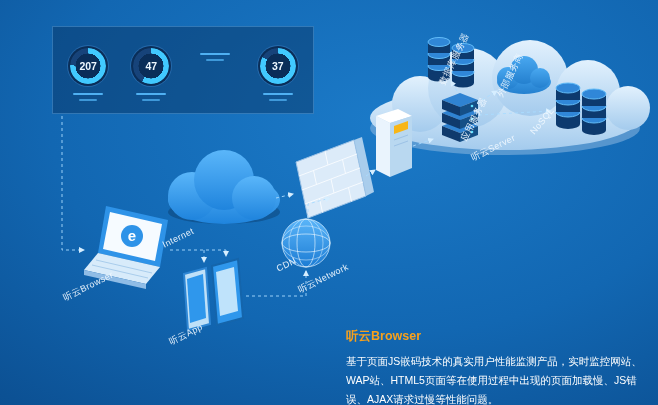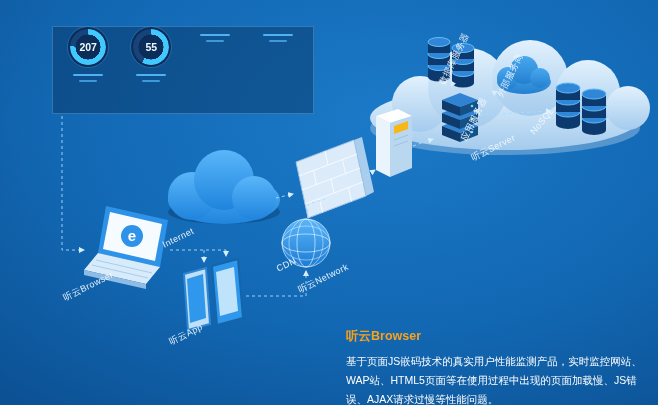--- a/index.html
+++ b/index.html
@@ -8,21 +8,21 @@
     font-family:"Liberation Sans","DejaVu Sans",sans-serif;
     background:radial-gradient(120% 125% at 58% 30%, #1b7ac8 0%, #1267b2 42%, #0c5194 72%, #084481 100%);
   }
   svg.scene{position:absolute;left:0;top:0;width:658px;height:405px;}
 
   
   .panel{
     position:absolute;left:52px;top:26px;width:262px;height:88px;
     background:rgba(8,45,88,.42);border:1px solid rgba(120,195,255,.35);
     display:flex;justify-content:space-evenly;align-items:flex-start;
-    padding-top:0;box-sizing:border-box;z-index:3;
+    padding-top:19px;box-sizing:border-box;z-index:3;
   }
   .gauge-wrap{display:flex;flex-direction:column;align-items:center;width:56px;}
   .gauge{position:relative;width:40px;height:40px;border-radius:50%;
     background:#0a2e59;box-shadow:0 0 0 1px rgba(70,140,210,.4);}
   .ring{position:absolute;top:2px;left:2px;right:2px;bottom:2px;border-radius:50%;
     -webkit-mask:radial-gradient(closest-side, transparent 69%, #000 70%);
             mask:radial-gradient(closest-side, transparent 69%, #000 70%);}
   .val{position:absolute;top:0;left:0;right:0;bottom:0;display:flex;align-items:center;justify-content:center;
     font-size:10.5px;font-weight:bold;color:#eef8ff;}
   .cap{margin-top:7px;display:flex;flex-direction:column;gap:4px;align-items:center;width:100%;}
@@ -234,34 +234,38 @@
         <span class="val">207</span>
       </div>
       <div class="cap">
           <i class="l1"></i>
           <i class="l2"></i>
         </div>
     </div>
     <div class="gauge-wrap">
       <div class="gauge">
         <div class="ring" style="background: conic-gradient(rgb(65, 201, 255) 210deg, rgba(24, 70, 125, 0.9) 210deg);"></div>
-        <span class="val">55</span>
+        <span class="val">47</span>
       </div>
       <div class="cap">
           <i class="l1"></i>
           <i class="l2"></i>
         </div>
     </div>
     <div class="gauge-wrap">
       <div class="cap">
           <i class="l1"></i>
           <i class="l2"></i>
         </div>
     </div>
     <div class="gauge-wrap">
+      <div class="gauge">
+        <div class="ring" style="background: conic-gradient(rgb(65, 201, 255) 300deg, rgba(24, 70, 125, 0.9) 300deg);"></div>
+        <span class="val">37</span>
+      </div>
       <div class="cap">
           <i class="l1"></i>
           <i class="l2"></i>
         </div>
     </div>
   </div>
 
   <span class="iso-label rot-shallow" style="left:64px;top:292px;">听云Browser</span>
   <span class="iso-label rot-shallow" style="left:170px;top:336px;">听云App</span>
   <span class="iso-label rot-shallow" style="left:163px;top:240px;">Internet</span>

